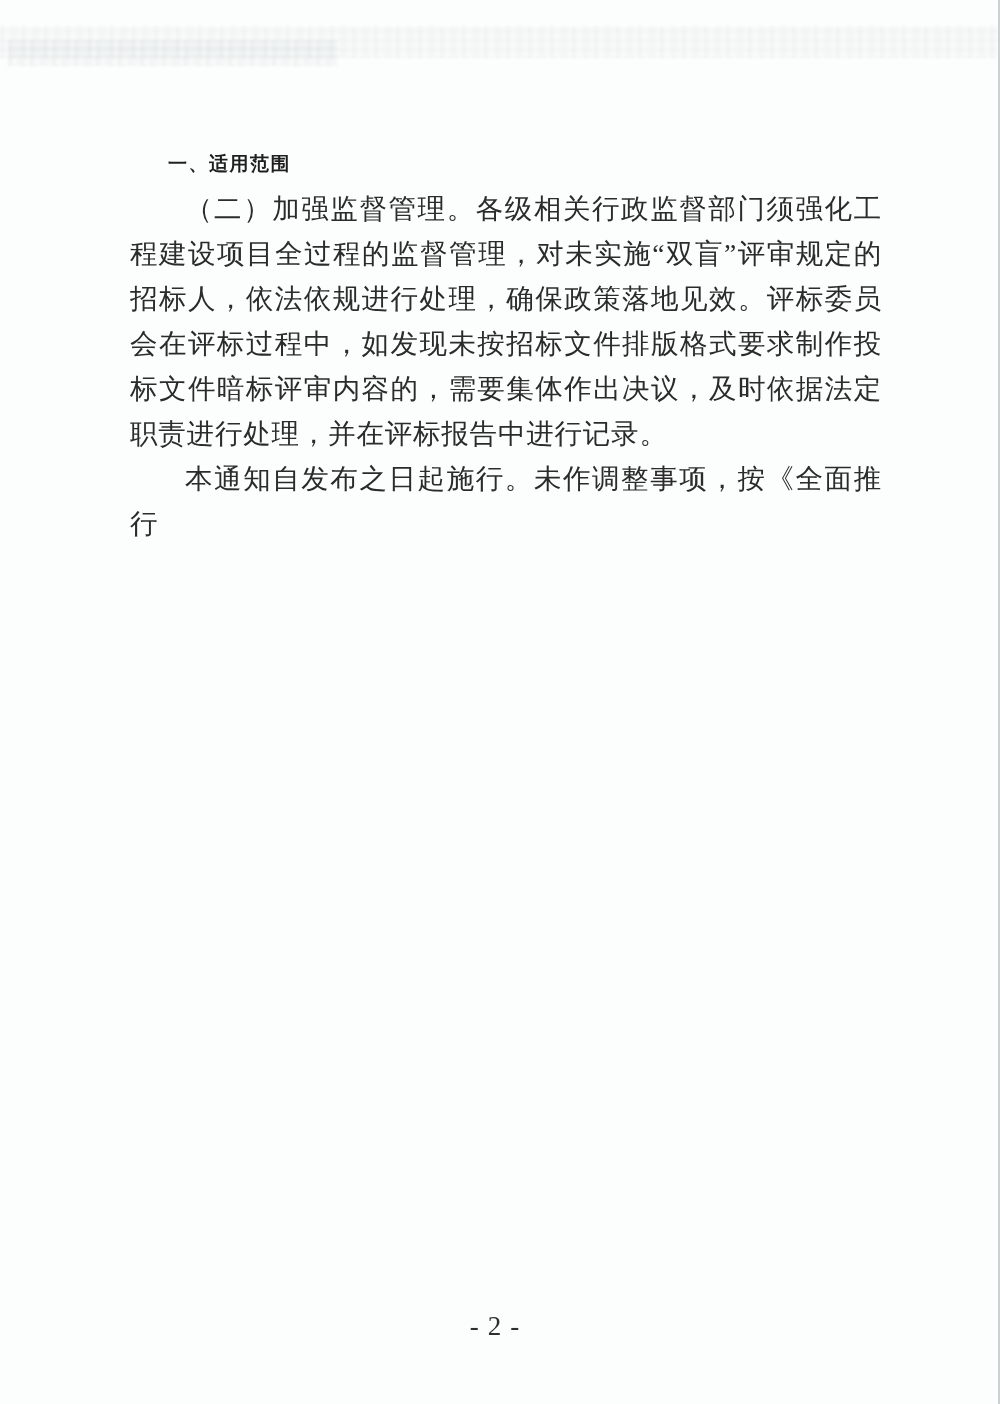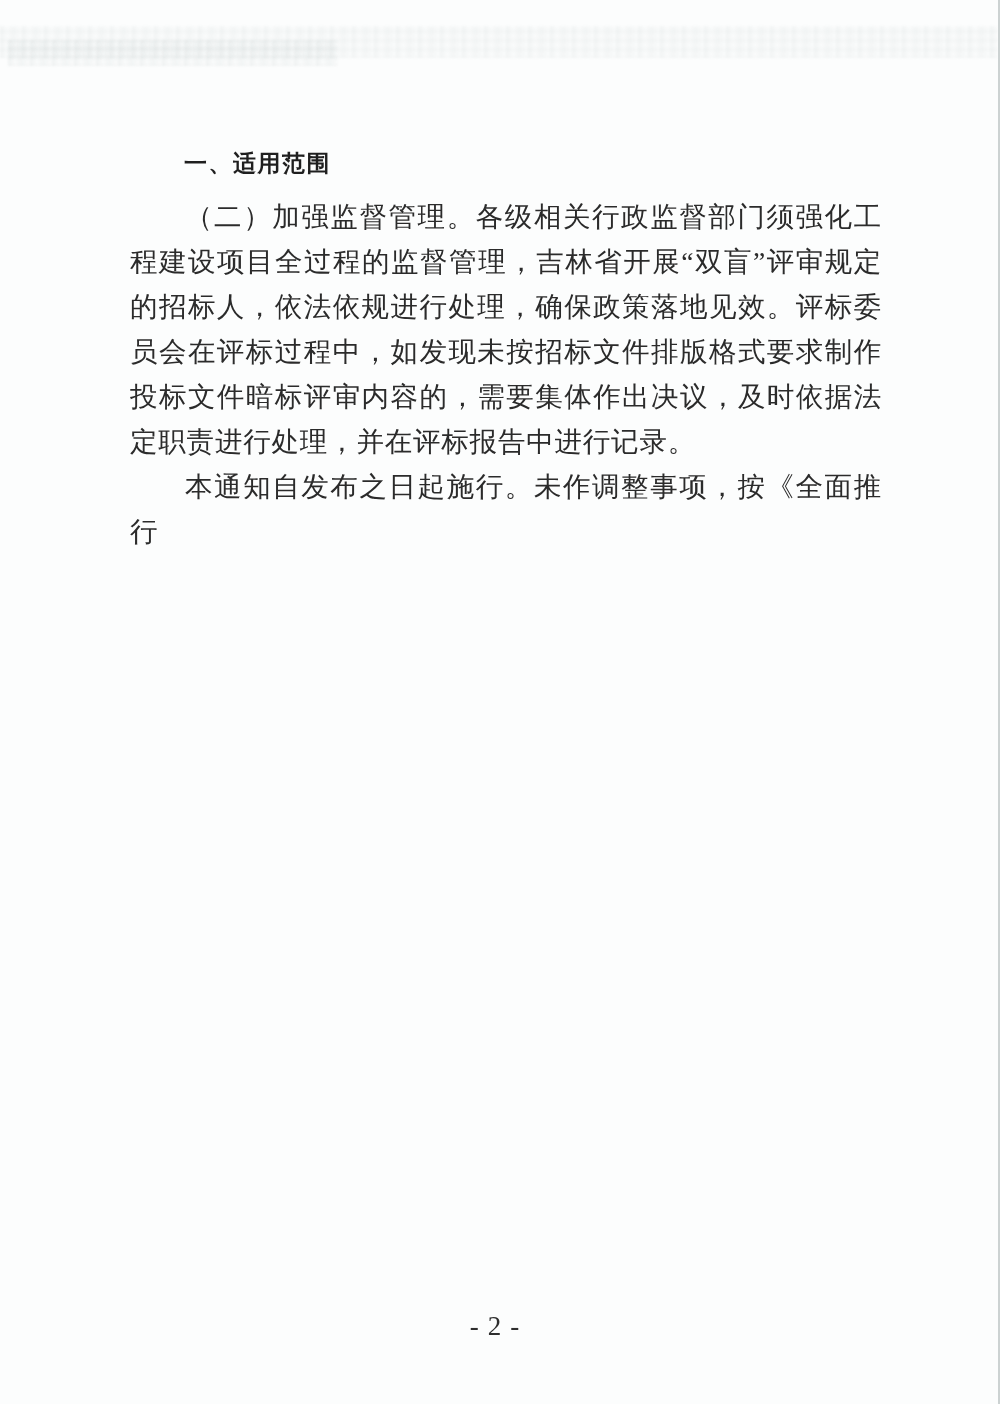--- a/index.html
+++ b/index.html
@@ -54,25 +54,25 @@
     text-align: justify;
   }
   .para {
     margin: 0;
     text-indent: 2em;
   }
   .para.no-indent {
     text-indent: 0;
   }
   .heading {
-    margin: 8px;
+    margin: 0;
     text-indent: 2em;
     font-family: "Liberation Sans", "DejaVu Sans", sans-serif;
     font-weight: 700;
-    font-size: 23px;
+    font-size: 19px;
     color: #1f1f1f;
     letter-spacing: 1.5px;
   }
   .heading.extra-top {
     margin-top: 17px;
   }
   .footer {
     position: absolute;
     bottom: 62px;
     left: 0;
@@ -92,21 +92,21 @@
   <div class="scan-band"></div>
   <div class="scan-band left-smudge"></div>
 
   <div class="body-text">
 
     <p class="heading extra-top">一、适用范围</p>
 
 
 
 
-    <p class="para">（二）加强监督管理。各级相关行政监督部门须强化工程建设项目全过程的监督管理，吉林省开展“双盲”评审规定的招标人，依法依规进行处理，确保政策落地见效。评标委员会在评标过程中，如发现未按招标文件排版格式要求制作投标文件暗标评审内容的，需要集体作出决议，及时依据法定职责进行处理，并在评标报告中进行记录。</p>
+    <p class="para">（二）加强监督管理。各级相关行政监督部门须强化工程建设项目全过程的监督管理，对未实施“双盲”评审规定的招标人，依法依规进行处理，确保政策落地见效。评标委员会在评标过程中，如发现未按招标文件排版格式要求制作投标文件暗标评审内容的，需要集体作出决议，及时依据法定职责进行处理，并在评标报告中进行记录。</p>
 
 
 
     <p class="para">本通知自发布之日起施行。未作调整事项，按《全面推行</p>
   </div>
 
   <div class="footer">-2-</div>
 
 </div>
 

